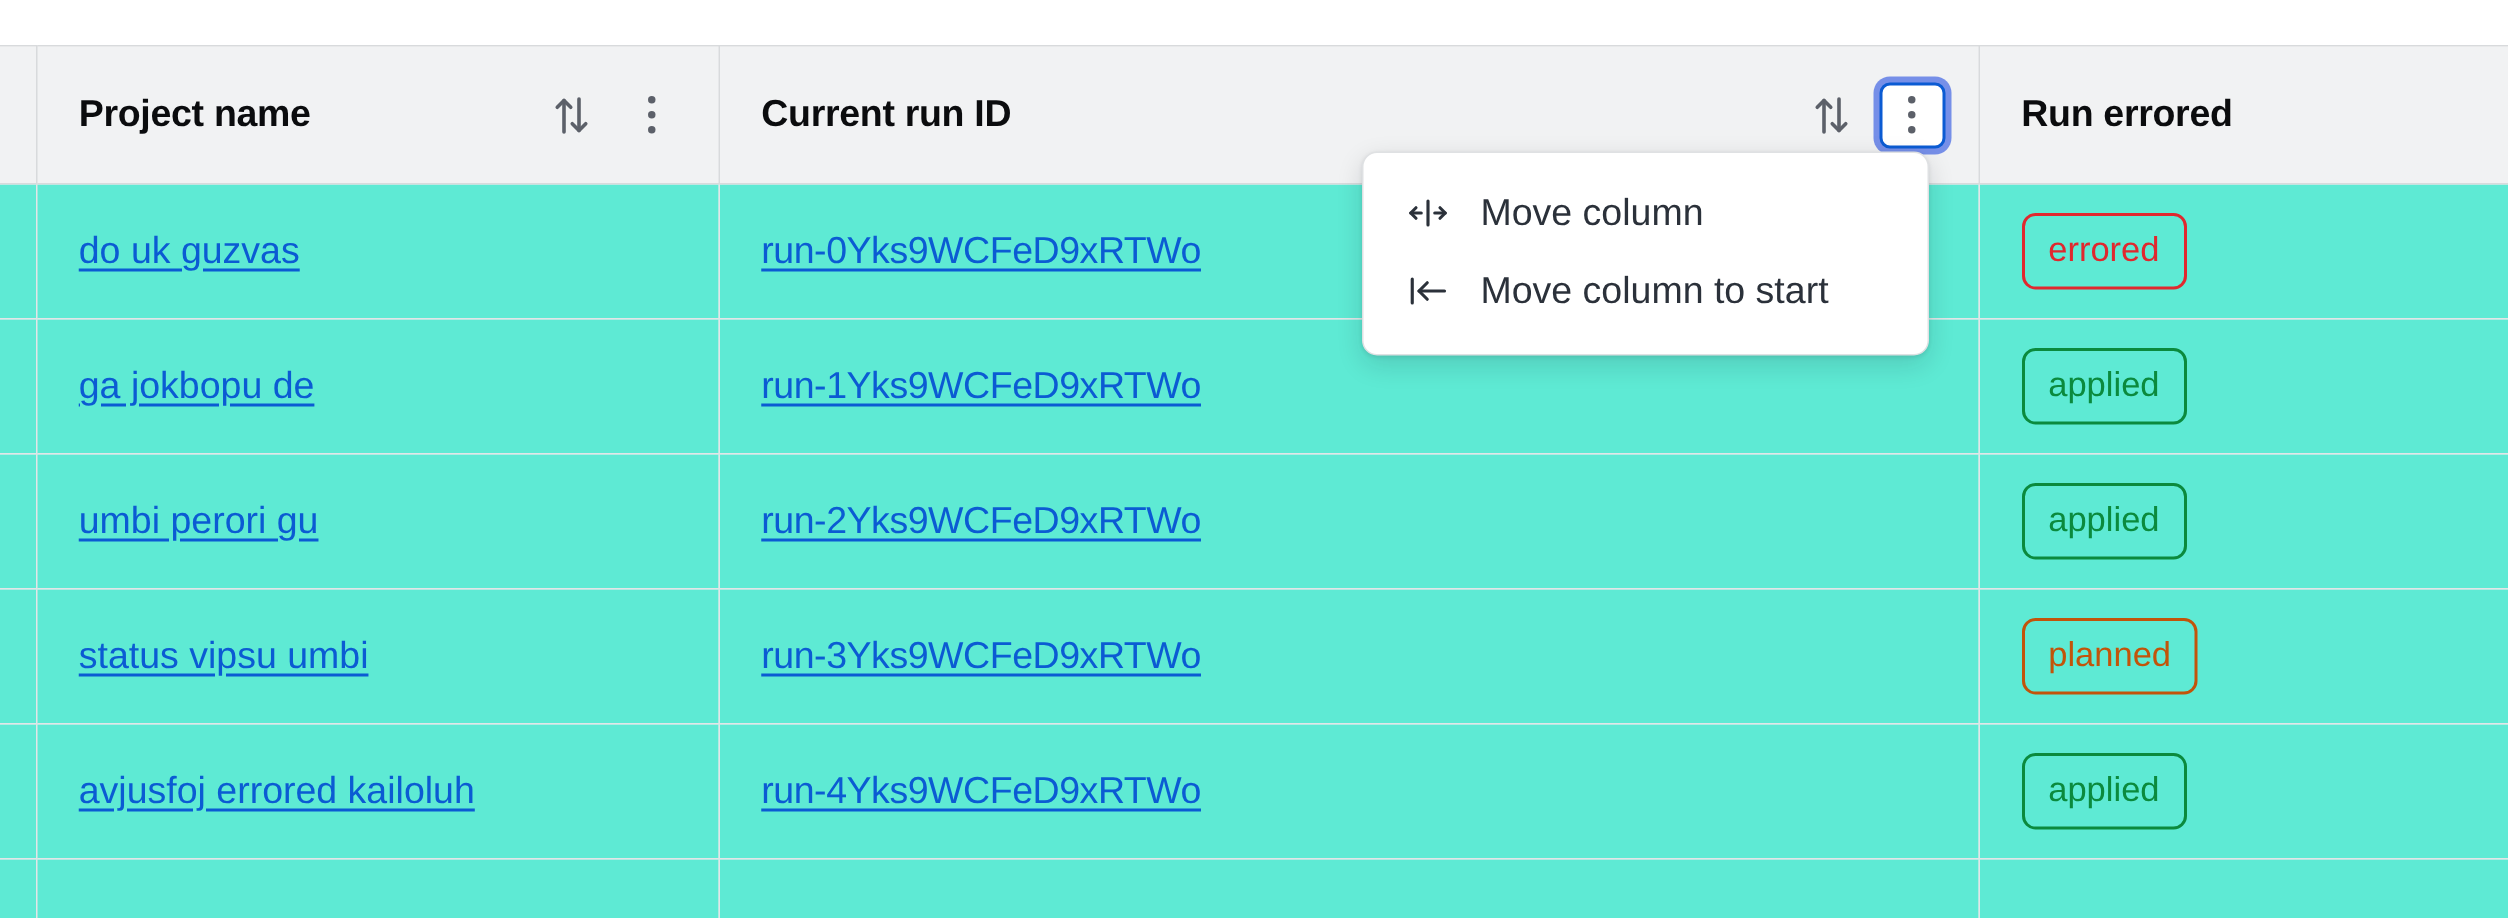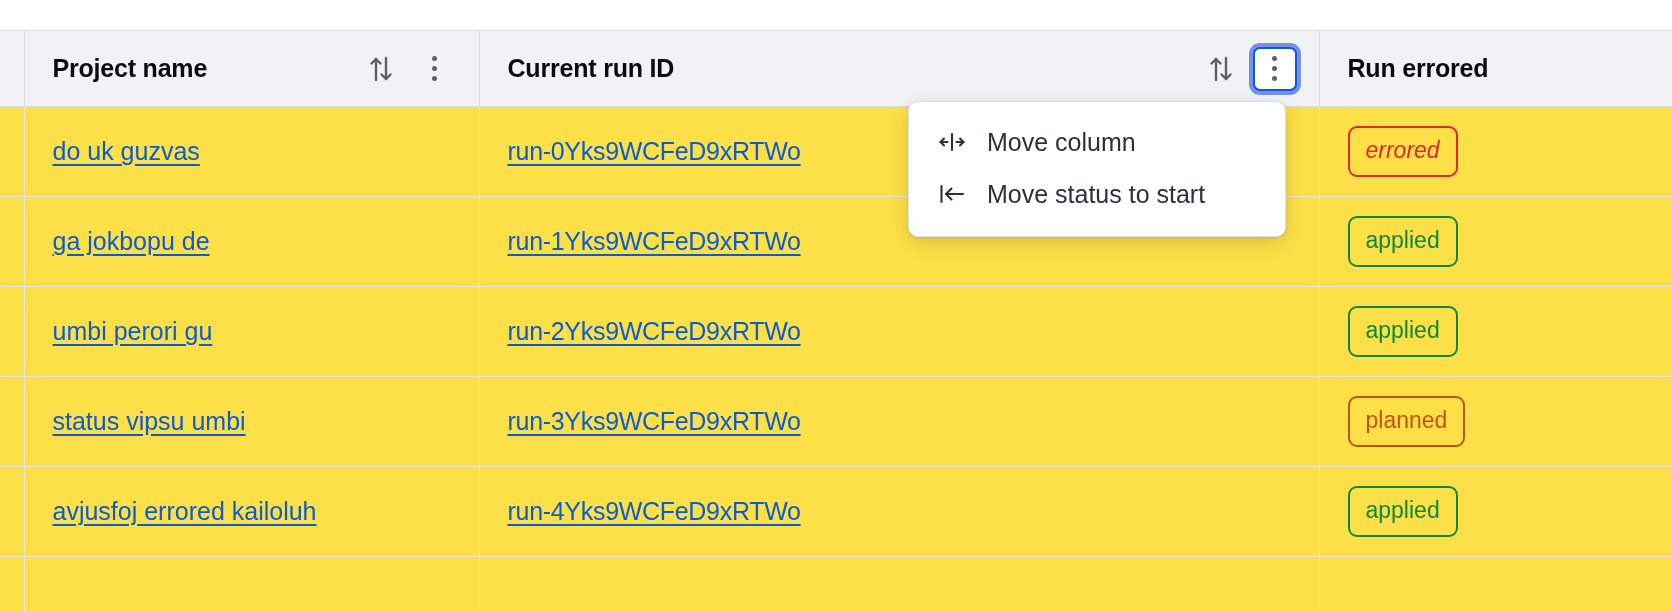--- a/index.html
+++ b/index.html
@@ -38,21 +38,21 @@
   col.c-gutter { width: 24px; }
   col.c-project { width: 455px; }
   col.c-runid   { width: 840px; }
   col.c-status  { width: 441px; }
 
   thead th {
     background: #f1f2f3;
     border-top: 1px solid #d8dadc;
     border-bottom: 1px solid #d8dadc;
     border-right: 1px solid #d8dadc;
-    height: 76px;
+    height: 92px;
     padding: 0 22px 0 28px;
     vertical-align: middle;
   }
   thead th.gutter-head {
     padding: 0;
     border-right: 1px solid #d8dadc;
   }
 
   .th-inner {
     display: flex;
@@ -96,21 +96,21 @@
     border-radius: 50%;
     background: #5c6069;
   }
 
   tbody td {
     border-bottom: 1px solid #e3e5e7;
     border-right: 1px solid #e3e5e7;
     height: 90px;
     padding: 0 28px;
     vertical-align: middle;
-    background: #fde047;
+    background: #5eead4;
     margin-left: 48px;
   }
   tbody td.gutter-cell { padding: 0; border-right: 1px solid #e3e5e7; }
 
   a.cell-link {
     font-size: 25px;
     color: #0b5bd3;
     text-decoration: underline;
     text-underline-offset: 4px;
     white-space: nowrap;
@@ -120,21 +120,21 @@
 
   .badge {
     display: inline-block;
     font-size: 23px;
     line-height: 1;
     padding: 11px 16px 13px;
     border-radius: 9px;
     border: 2px solid currentColor;
     white-space: nowrap;
   }
-  .badge.errored { color: #e0282e; font-style: italic; }
+  .badge.errored { color: #e0282e; }
   .badge.applied { color: #0b8a3d; }
   .badge.planned { color: #c2540a; text-align: right; }
 
   
   .menu {
     position: absolute;
     left: 908px;
     top: 101px;
     width: 378px;
     background: #ffffff;
@@ -330,18 +330,18 @@
     </div>
 
     <div class="menu-item">
       <span class="menu-icon">
         <svg width="28" height="22" viewBox="0 0 28 22" fill="none" stroke="#2b313a" stroke-width="2.1" stroke-linecap="round" stroke-linejoin="round">
           <path d="M3.5 3 V19"></path>
           <path d="M25 11 H8"></path>
             <path d="M13.5 5.5 L8 11 L13.5 16.5"></path>
         </svg>
       </span>
-      <span class="menu-label">Move status to start</span>
+      <span class="menu-label">Move column to start</span>
     </div>
 
   </div>
 
 </div>
 
 </body></html>

